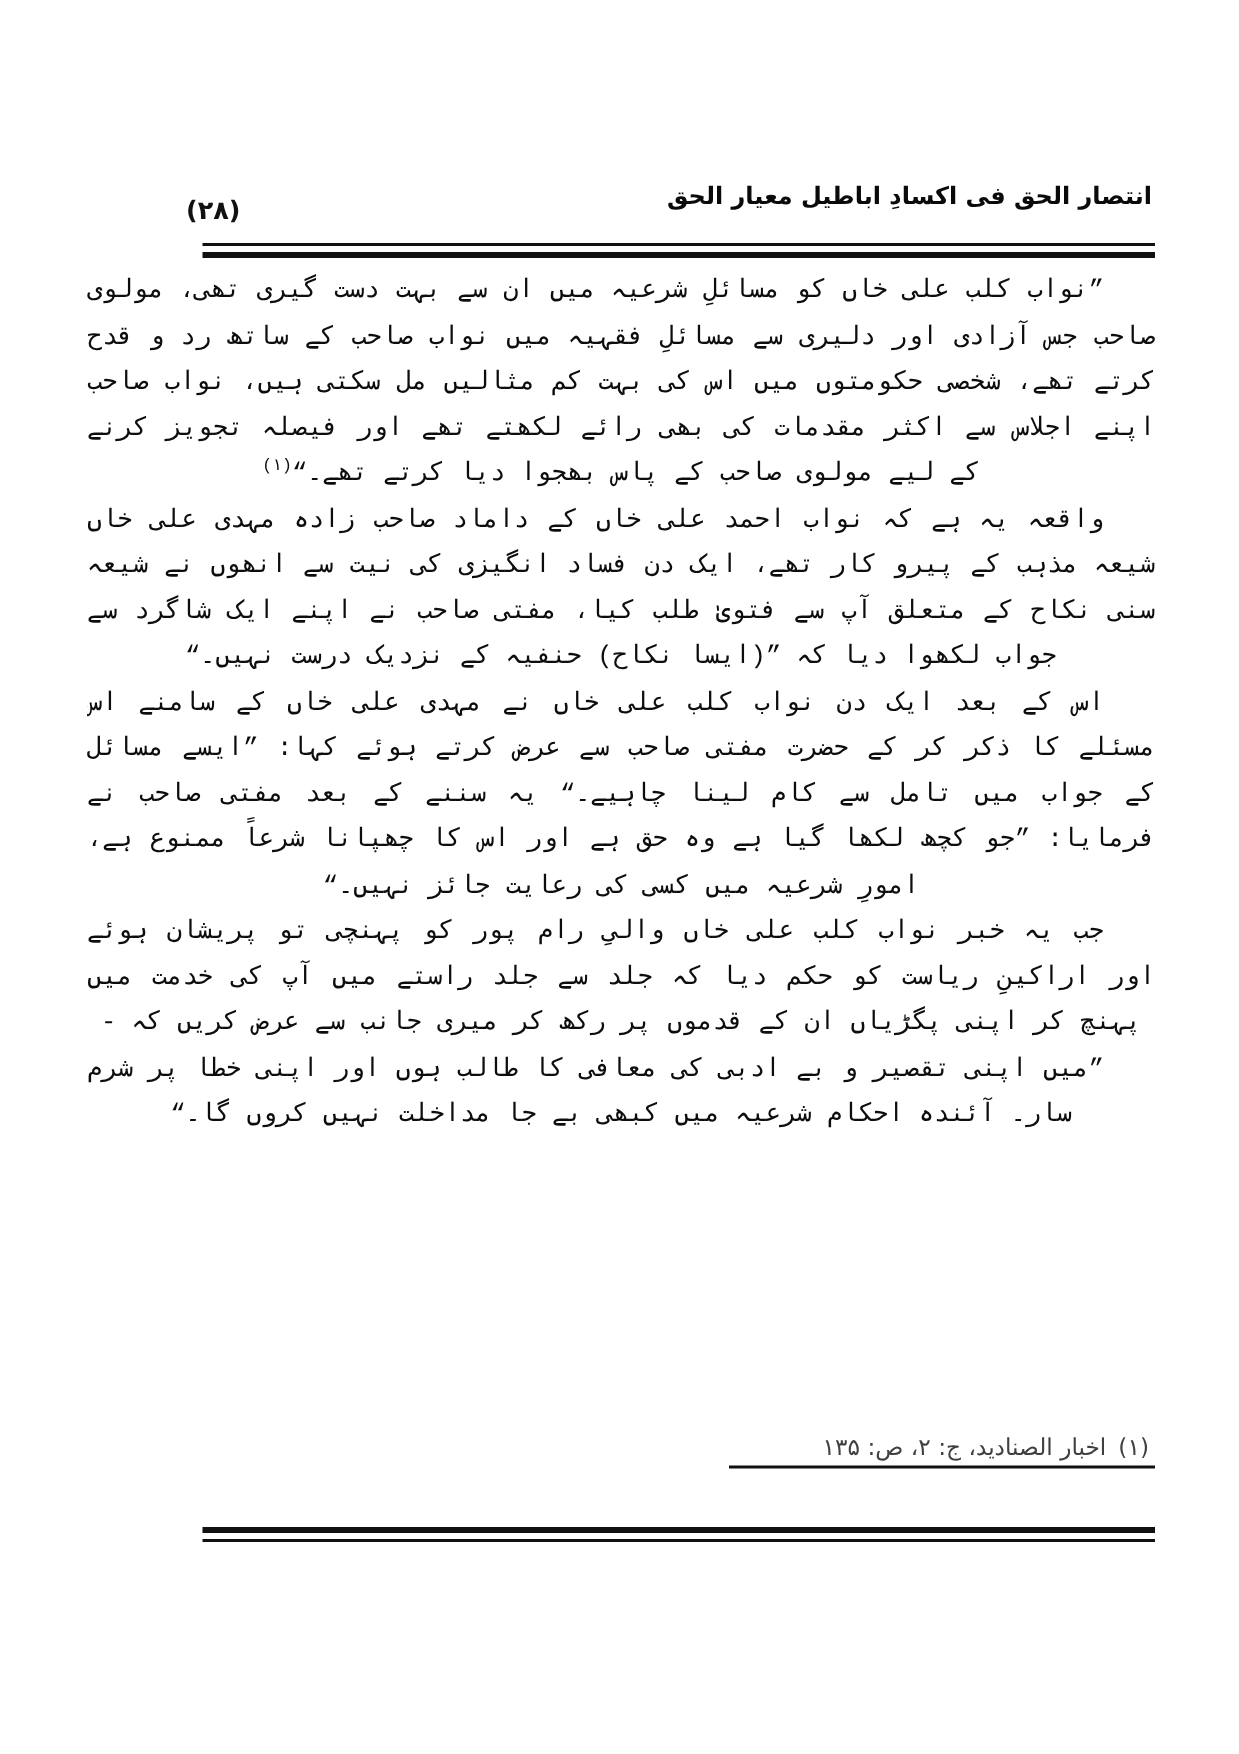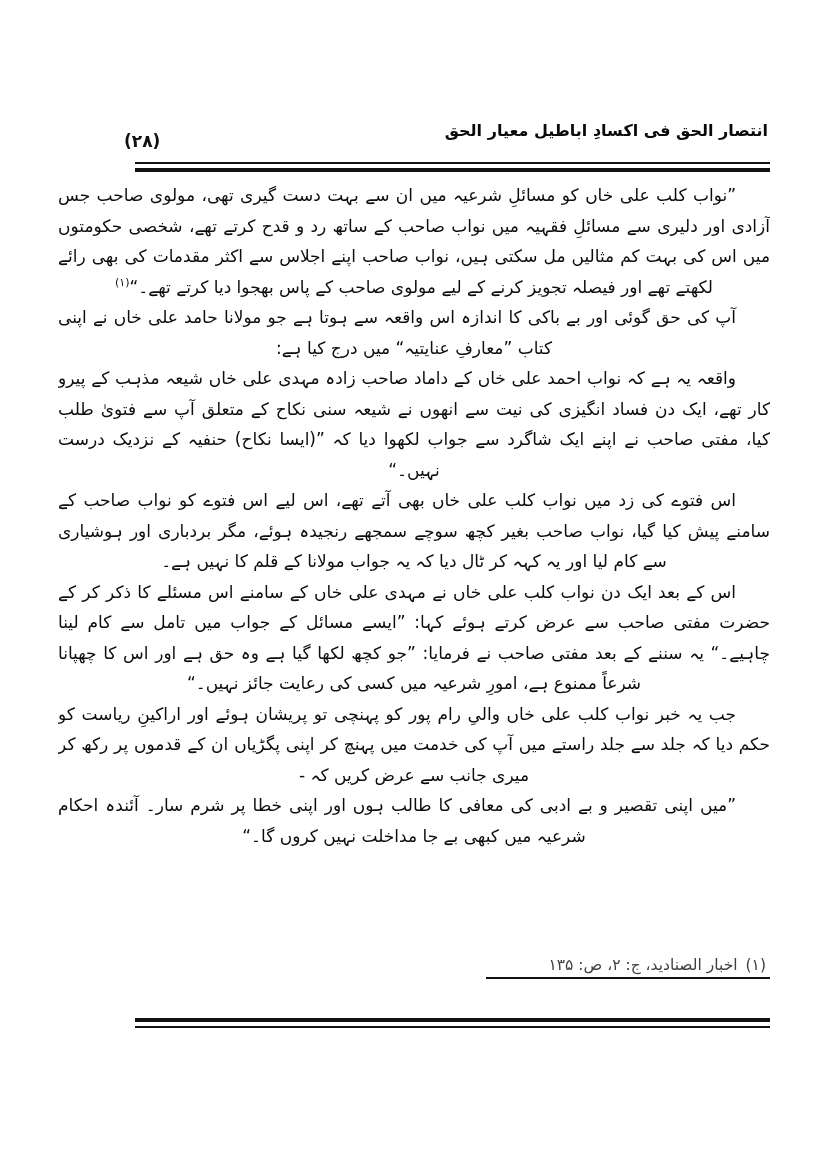--- a/index.html
+++ b/index.html
@@ -58,20 +58,21 @@
     text-align: justify;
     text-align-last: center;
     overflow: hidden;
   }
   .body-text p.para {
     margin: 0;
     padding: 0;
   }
   .body-text p.para.indent {
     text-indent: 34px;
+    font-family: Liberation Mono, monospace;
   }
   .body-text sup {
     font-size: 11px;
     line-height: 0;
   }
   
   .footnote-rule {
     position: absolute;
     top: 977px;
     right: 56px;
@@ -106,23 +107,21 @@
 <div class="page">
 
   <span class="page-number">(۲۸)</span>
 
   <span class="running-title">انتصار الحق فی اکسادِ اباطیل معیار الحق</span>
 
   <div class="double-rule-top"></div>
 
   <main class="body-text" dir="rtl">
       <p class="para indent" dir="rtl">”نواب کلب علی خاں کو مسائلِ شرعیہ میں ان سے بہت دست گیری تھی، مولوی صاحب جس آزادی اور دلیری سے مسائلِ فقہیہ میں نواب صاحب کے ساتھ رد و قدح کرتے تھے، شخصی حکومتوں میں اس کی بہت کم مثالیں مل سکتی ہیں، نواب صاحب اپنے اجلاس سے اکثر مقدمات کی بھی رائے لکھتے تھے اور فیصلہ تجویز کرنے کے لیے مولوی صاحب کے پاس بھجوا دیا کرتے تھے۔“<sup>(۱)</sup></p>
-      <p class="para indent" dir="rtl">آپ کی حق گوئی اور بے باکی کا اندازہ اس واقعہ سے ہوتا ہے جو مولانا حامد علی خاں نے اپنی کتاب ”معارفِ عنایتیہ“ میں درج کیا ہے:</p>
       <p class="para indent" dir="rtl">واقعہ یہ ہے کہ نواب احمد علی خاں کے داماد صاحب زادہ مہدی علی خاں شیعہ مذہب کے پیرو کار تھے، ایک دن فساد انگیزی کی نیت سے انھوں نے شیعہ سنی نکاح کے متعلق آپ سے فتویٰ طلب کیا، مفتی صاحب نے اپنے ایک شاگرد سے جواب لکھوا دیا کہ ”(ایسا نکاح) حنفیہ کے نزدیک درست نہیں۔“</p>
-      <p class="para indent" dir="rtl">اس فتوے کی زد میں نواب کلب علی خاں بھی آتے تھے، اس لیے اس فتوے کو نواب صاحب کے سامنے پیش کیا گیا، نواب صاحب بغیر کچھ سوچے سمجھے رنجیدہ ہوئے، مگر بردباری اور ہوشیاری سے کام لیا اور یہ کہہ کر ٹال دیا کہ یہ جواب مولانا کے قلم کا نہیں ہے۔</p>
       <p class="para indent" dir="rtl">اس کے بعد ایک دن نواب کلب علی خاں نے مہدی علی خاں کے سامنے اس مسئلے کا ذکر کر کے حضرت مفتی صاحب سے عرض کرتے ہوئے کہا: ”ایسے مسائل کے جواب میں تامل سے کام لینا چاہیے۔“ یہ سننے کے بعد مفتی صاحب نے فرمایا: ”جو کچھ لکھا گیا ہے وہ حق ہے اور اس کا چھپانا شرعاً ممنوع ہے، امورِ شرعیہ میں کسی کی رعایت جائز نہیں۔“</p>
       <p class="para indent" dir="rtl">جب یہ خبر نواب کلب علی خاں والیِ رام پور کو پہنچی تو پریشان ہوئے اور اراکینِ ریاست کو حکم دیا کہ جلد سے جلد راستے میں آپ کی خدمت میں پہنچ کر اپنی پگڑیاں ان کے قدموں پر رکھ کر میری جانب سے عرض کریں کہ -</p>
       <p class="para indent" dir="rtl">”میں اپنی تقصیر و بے ادبی کی معافی کا طالب ہوں اور اپنی خطا پر شرم سار۔ آئندہ احکام شرعیہ میں کبھی بے جا مداخلت نہیں کروں گا۔“</p>
     </main>
 
   <div class="footnote-rule"></div>
 
   <div class="footnote" dir="rtl">
     <span class="fn-marker">(۱)</span><span>اخبار الصنادید، ج: ۲، ص: ۱۳۵</span>
   </div>

